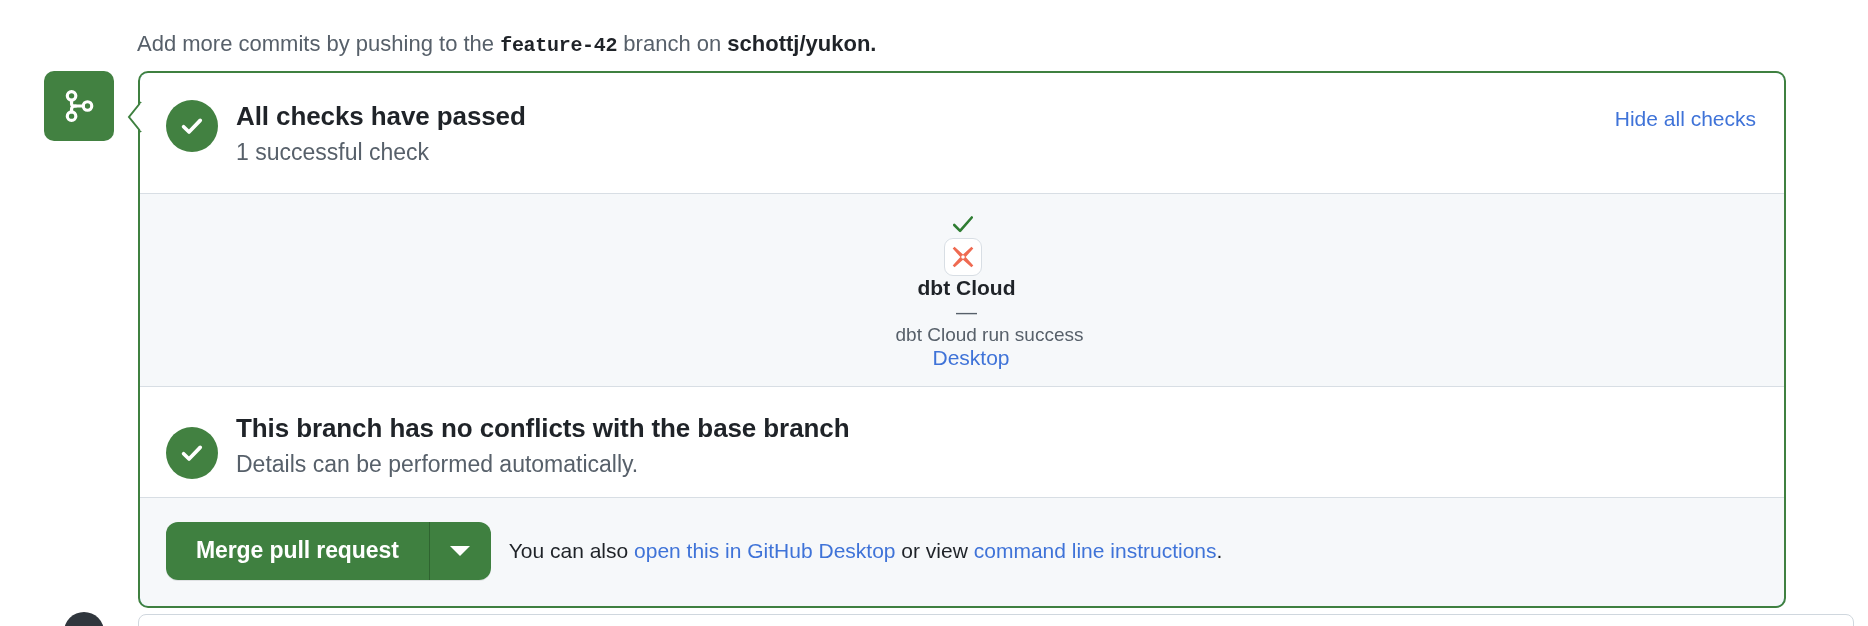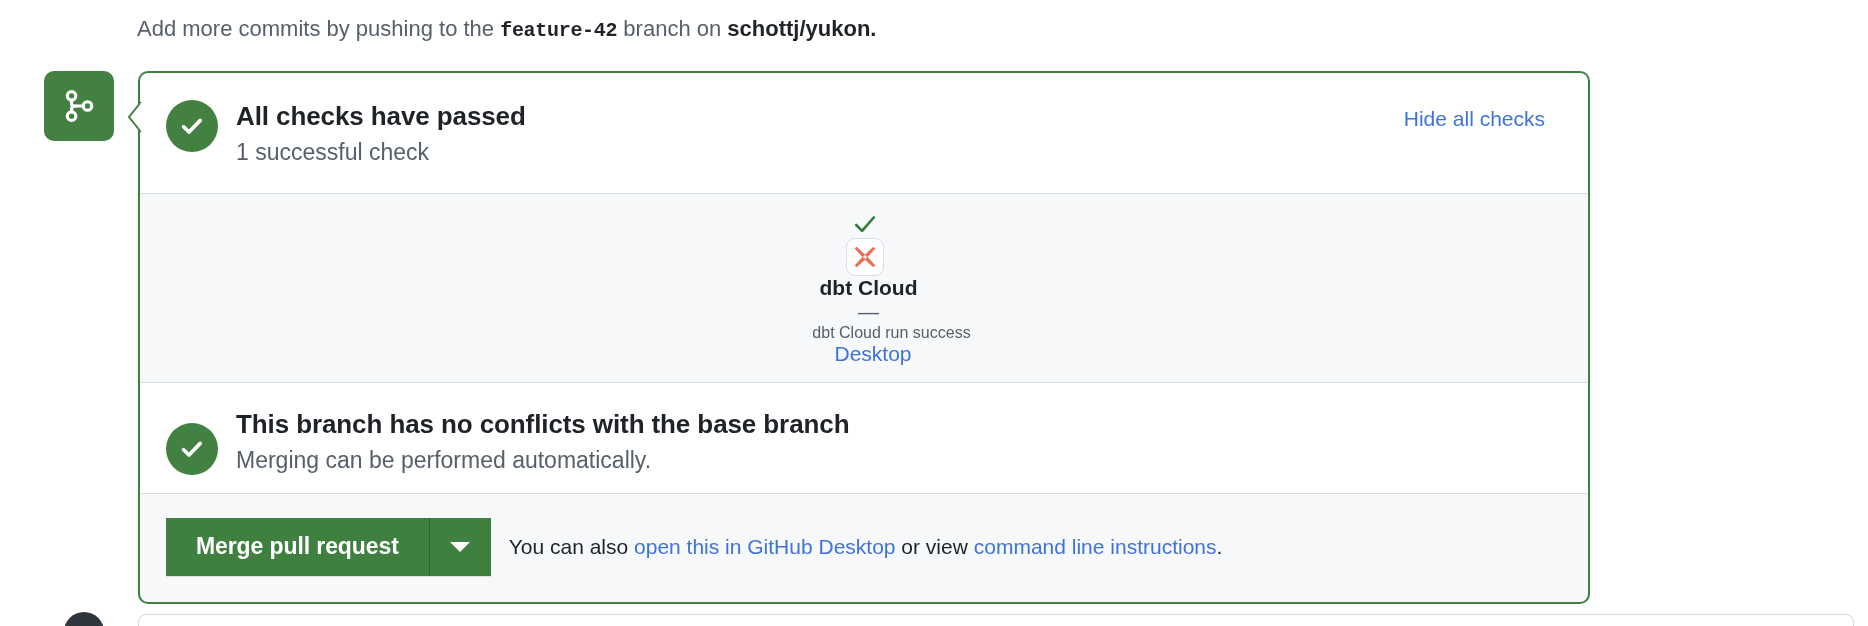--- a/index.html
+++ b/index.html
@@ -14,21 +14,21 @@
     width: 1868px;
     height: 626px;
     overflow: hidden;
     position: relative;
   }
 
   
   .push-notice {
     position: absolute;
     left: 137px;
-    top: 13px;
+    top: 28px;
     font-size: 22px;
     line-height: 32px;
     color: #57606a;
     white-space: nowrap;
   }
   .push-notice .mono {
     font-family: "Liberation Mono", monospace;
     font-weight: bold;
     font-size: 20px;
     color: #1f2328;
@@ -52,21 +52,21 @@
     align-items: center;
     justify-content: center;
   }
   .merge-badge svg { display: block; }
 
   
   .merge-box {
     position: absolute;
     left: 138px;
     top: 71px;
-    width: 1452px;
+    width: 1648px;
     border: 2px solid #3f8040;
     border-radius: 10px;
     background: #0f766e;
     overflow: hidden;
   }
   
   .caret-outer {
     position: absolute;
     left: 127px;
     top: 101px;
@@ -114,21 +114,21 @@
   }
   .link {
     color: #3f73d8;
     font-size: 21px;
     cursor: pointer;
     white-space: nowrap;
   }
   .hide-all {
     flex: 0 0 auto;
     margin-top: 8px;
-    margin-right: 17px;
+    margin-right: 2px;
   }
 
   
   .check-row {
     display: flex;
     align-items: center;
     background: #f6f8fa;
     border-top: 1px solid #d8dee4;
     border-bottom: 1px solid #d8dee4;
     padding: 16px 26px 16px 44px;
@@ -161,21 +161,21 @@
     font-weight: bold;
     color: #1f2328;
     margin-right: 9px;
   }
   .check-dash {
     font-size: 21px;
     color: #57606a;
     margin-right: 9px;
   }
   .check-desc {
-    font-size: 16px;
+    font-size: 19px;
     color: #57606a;
     margin-left: 37px;
   }
   .check-spacer { flex: 1 1 auto; }
 
   
   .section.conflicts {
     padding: 24px 26px 18px 26px;
     display: flex;
     align-items: flex-end;
@@ -185,21 +185,21 @@
   
   .merge-footer {
     background: #f6f8fa;
     padding: 24px 26px 26px 26px;
     display: flex;
     align-items: center;
   }
   .btn-group {
     display: flex;
     align-items: stretch;
-    border-radius: 0;
+    border-radius: 12px;
     overflow: hidden;
     box-shadow: 0 1px 0 rgba(31,35,40,0.1);
     margin-right: 18px;
   }
   .btn-merge {
     background: #3f8040;
     color: #ffffff;
     font-size: 23px;
     font-weight: bold;
     padding: 15px 30px 16px 30px;
@@ -318,21 +318,21 @@
   </div>
 
   <div class="section conflicts">
     <div class="status-icon">
       <svg width="28" height="28" viewBox="0 0 16 16">
         <path d="M3.2 8.4 L6.3 11.4 L12.7 4.8" stroke="#ffffff" stroke-width="2.1" fill="none" stroke-linecap="round" stroke-linejoin="round"></path>
       </svg>
     </div>
     <div class="status-text">
       <div class="status-title">This branch has no conflicts with the base branch</div>
-      <div class="status-sub">Merging can be performed automatically.</div>
+      <div class="status-sub">Details can be performed automatically.</div>
     </div>
   </div>
 
   <div class="merge-footer">
     <div class="btn-group">
       <button class="btn-merge">Merge pull request</button>
       <button class="btn-merge-caret">
         <span class="caret-down"></span>
       </button>
     </div>

